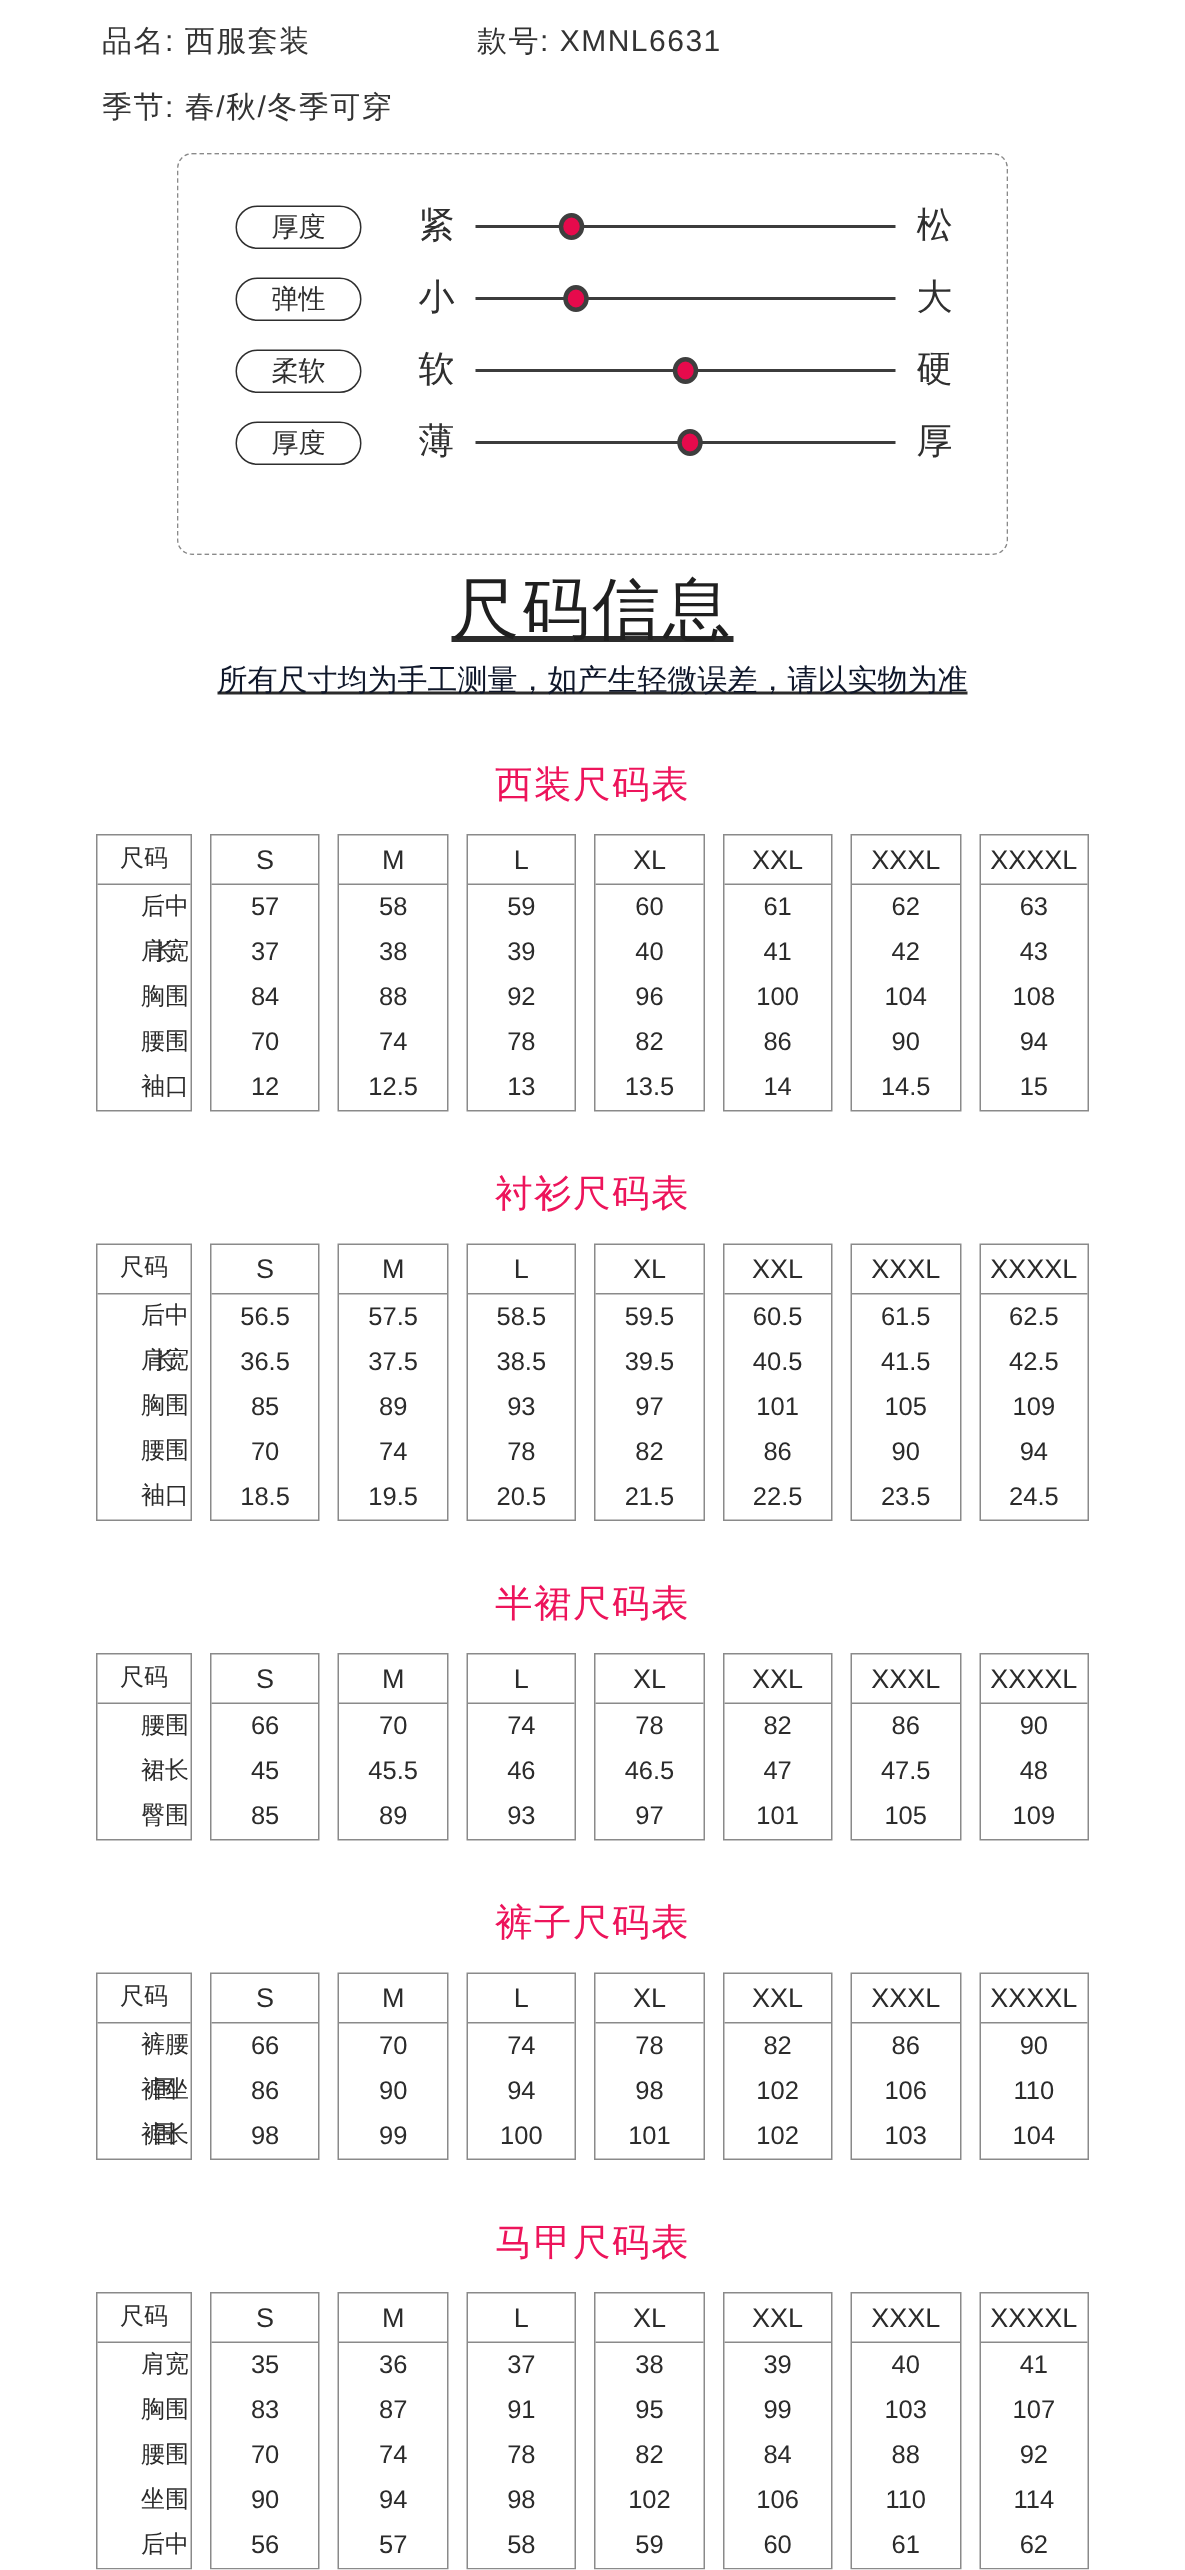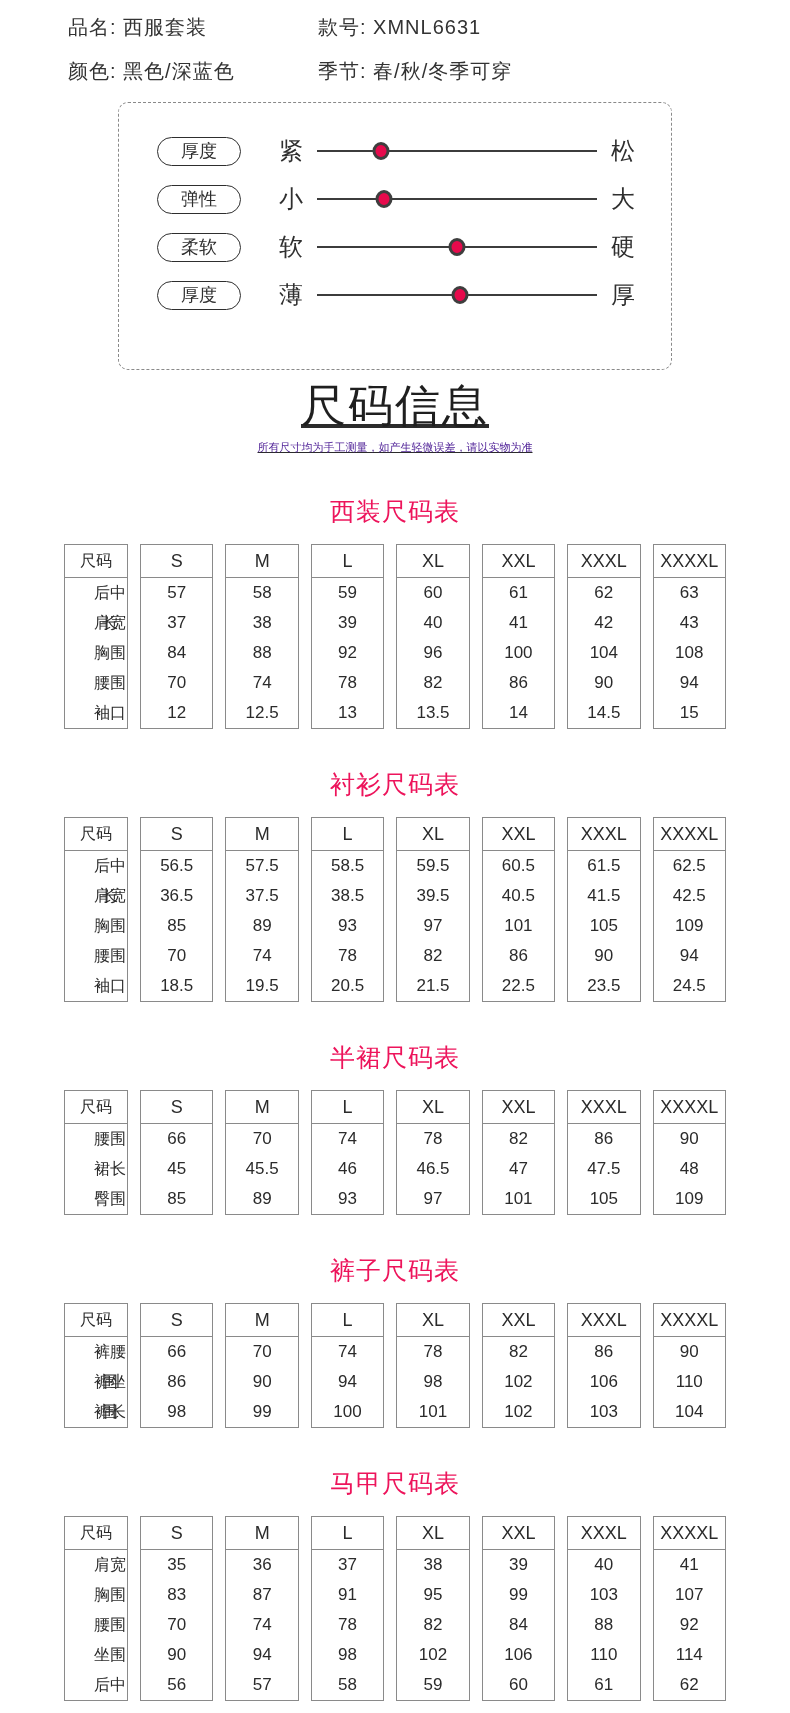--- a/index.html
+++ b/index.html
@@ -21,21 +21,21 @@
   .endl{font-size:24px;color:#2f2f2f;line-height:1;}
   .endl.l{margin-right:14px;}
   .endl.r{margin-left:14px;}
   .track{flex:1;position:relative;height:2px;background:#3c3c3c;}
   .dot{position:absolute;top:50%;width:11px;height:12px;border:3px solid #3e3e3e;border-radius:50%;
        transform:translate(-50%,-50%);}
 
   
   .size-info{text-align:center;margin-top:8px;text-decoration:underline;}
   .size-title{font-size:45px;font-weight:500;color:#1f1f1f;letter-spacing:2px;line-height:56px;margin:0;}
-  .size-sub{font-size:11px;color:#4c1d95;margin:6px 0 0 0;}
+  .size-sub{font-size:20px;color:#0f172a;margin:6px 0 0 0;}
 
   
   .size-section{margin-top:40px;}
   .tbl-title{text-align:center;font-size:25px;font-weight:400;line-height:30px;margin:0 0 18px 0;letter-spacing:1px;}
   .tbl{display:flex;gap:12px;padding:0 64px;}
   .col{flex:1;border:1px solid #8a8a8a;text-align:center;box-sizing:border-box;}
   .col.label-col{flex:0 0 64px;}
   .col .hd{height:32px;line-height:32px;border-bottom:1px solid #8a8a8a;font-size:18px;color:#2b2b2b;}
   .col .cell{height:30px;line-height:30px;font-size:17px;color:#2b2b2b;}
   .col.label-col .cell{font-size:16px;margin-left:28px;}
@@ -45,21 +45,20 @@
 <body>
 
 <div class="page">
 
   <div class="hdr">
     <div class="hdr-row">
       <span class="hdr-field first">品名: 西服套装</span>
       <span class="hdr-field">款号: XMNL6631</span>
     </div>
     <div class="hdr-row">
-      <span class="hdr-field first">颜色: 黑色/深蓝色</span>
       <span class="hdr-field">季节: 春/秋/冬季可穿</span>
     </div>
   </div>
 
   <div class="attr-box" id="attr-box">
       <div class="attr-row">
         <div class="pill">厚度</div>
         <span class="endl l">紧</span>
         <div class="track">
           <span class="dot" style="left: 23%; background: rgb(230, 10, 76); border-color: rgb(62, 62, 62);"></span>

